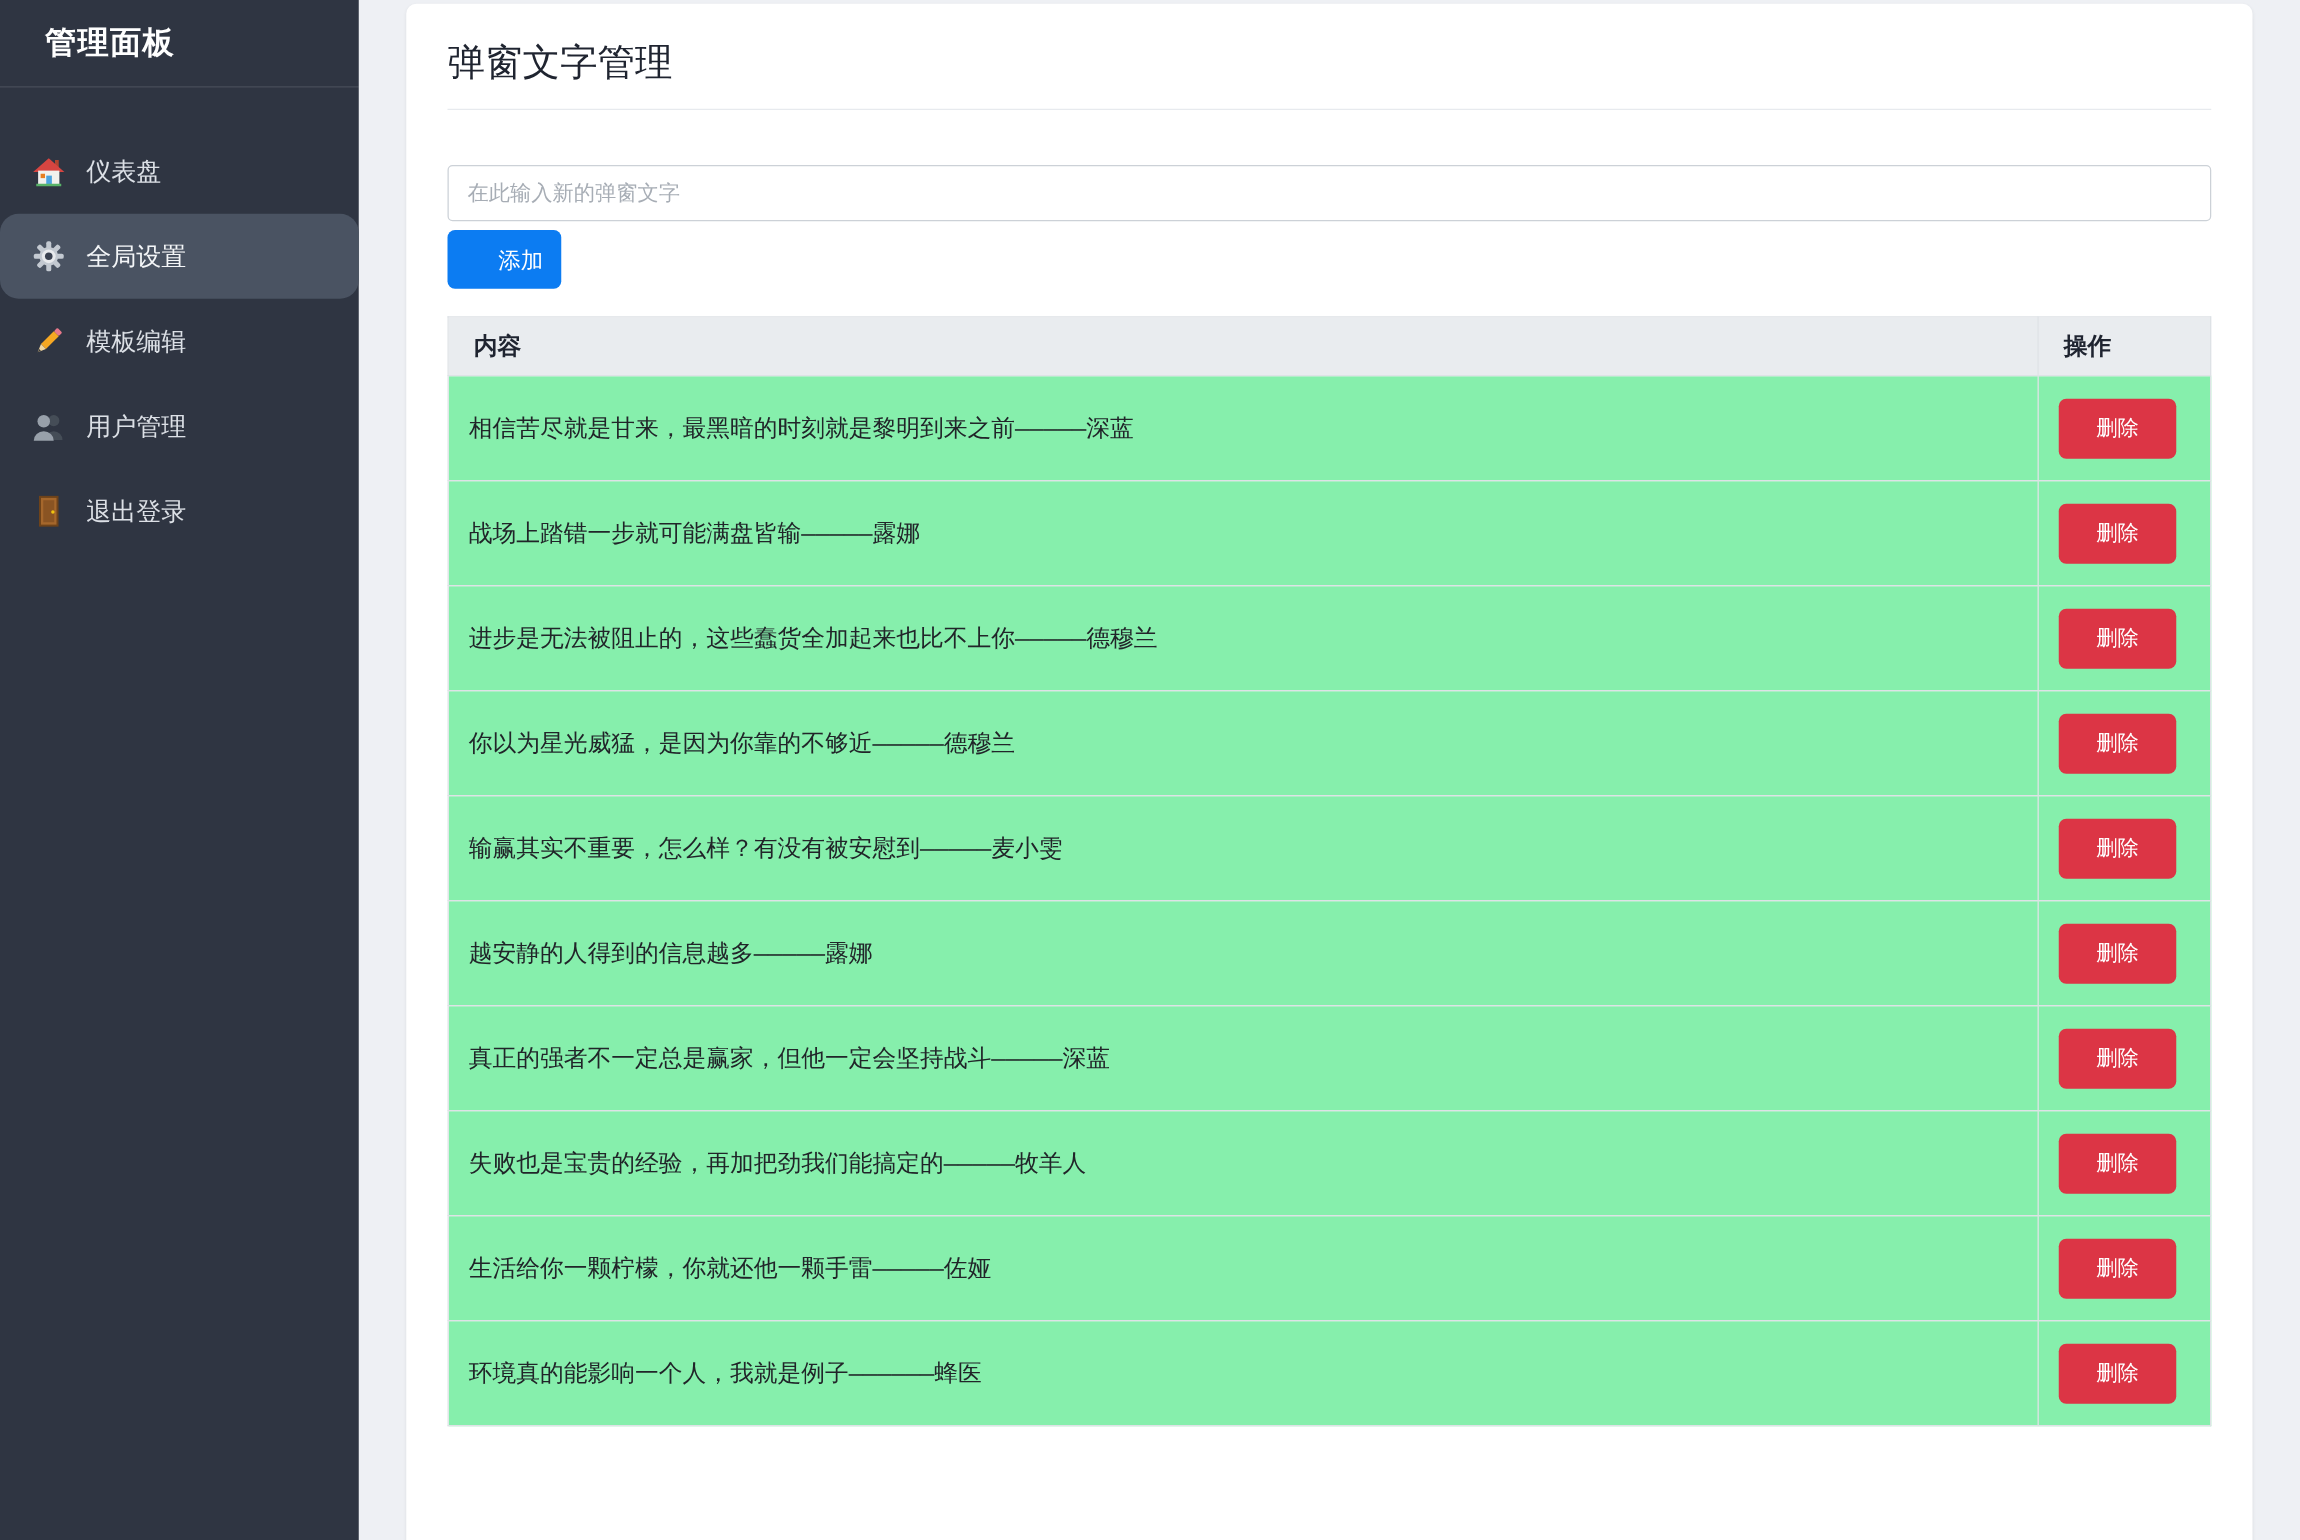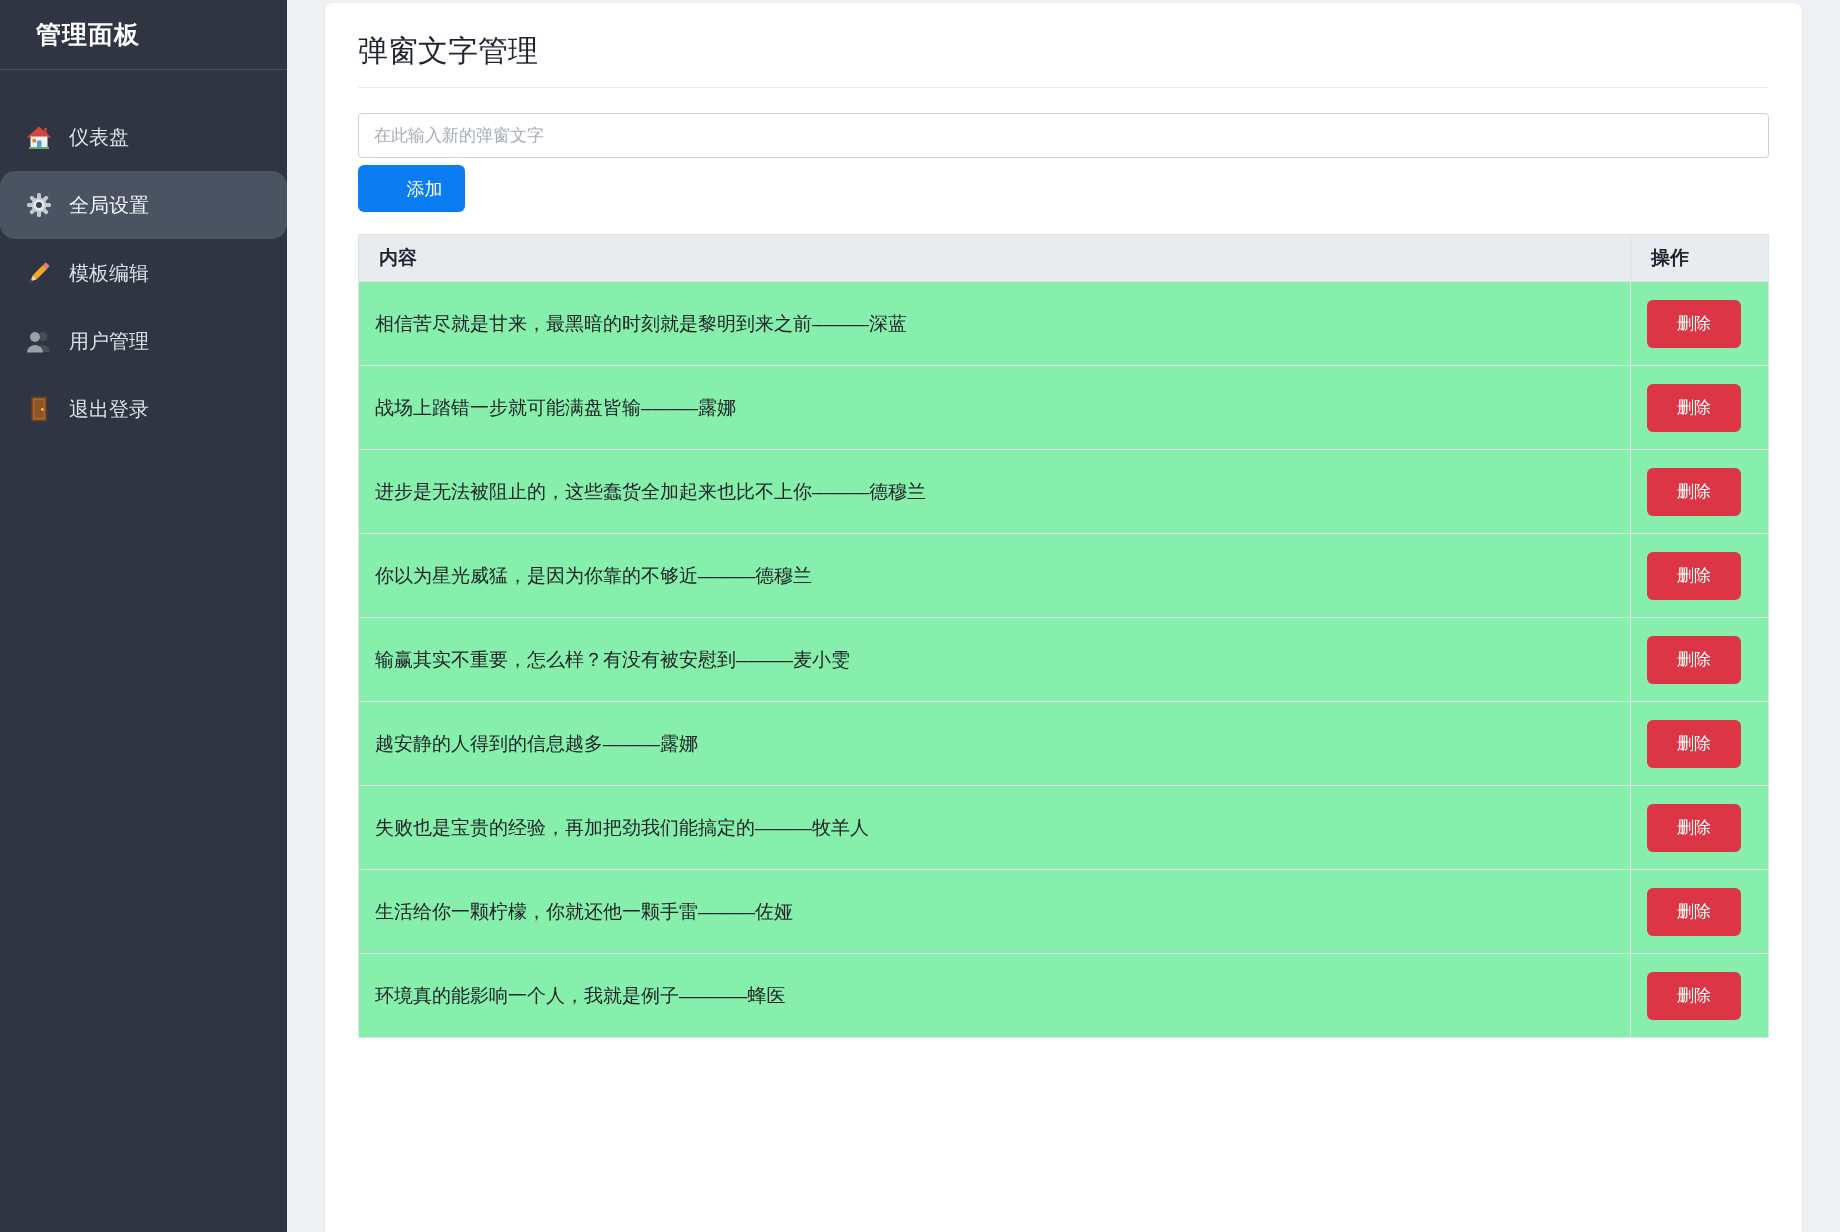--- a/index.html
+++ b/index.html
@@ -28,27 +28,27 @@
   .nav-icon{width:26px;height:26px;flex:0 0 26px;display:inline-block;}
   
   .main{flex:1;padding:3px 38px 0 38px;}
   .card{
     background:#fff;border-radius:8px;box-shadow:0 1px 3px rgba(0,0,0,.07);
     padding:32px 33px 60px 33px;height:1400px;
   }
   .page-title{font-size:30px;font-weight:normal;margin:0;line-height:32px;color:#1f2430;}
   .divider{border:none;border-top:1px solid #e7eaee;margin:20px 0 0 0;}
   .new-text-input{
-    display:block;width:100%;height:45px;margin-top:25px;padding:0 15px;
+    display:block;width:100%;height:45px;margin-top:44px;padding:0 15px;
     border:1px solid #ccd1d7;border-radius:4px;font-size:17px;color:#212529;outline:none;
     font-family:inherit;
   }
   .new-text-input::placeholder{color:#a7adb5;}
   .add-btn{
-    margin-top:7px;width:107px;height:47px;background:var(--primary);color:#fff;
+    margin-top:7px;width:91px;height:47px;background:var(--primary);color:#fff;
     border:none;border-radius:6px;font-size:18px;cursor:pointer;font-family:inherit;padding-left:32px;
   }
   
   table.quotes{width:100%;margin-top:22px;border-collapse:collapse;}
   .quotes th,.quotes td{border:1px solid var(--table-border);text-align:left;}
   .quotes th{
     background:var(--header-bg);height:47px;font-size:19px;font-weight:bold;
     padding:0 20px;color:#1f2430;
   }
   .quotes th.col-action{width:138px;}
@@ -191,20 +191,26 @@
     </td>
   </tr>
 
   <tr>
     <td>越安静的人得到的信息越多—————露娜</td>
     <td style="width:138px;">
       <button class="delete-btn">删除</button>
     </td>
   </tr>
 
+  <tr>
+    <td>真正的强者不一定总是赢家，但他一定会坚持战斗—————深蓝</td>
+    <td style="width:138px;">
+      <button class="delete-btn">删除</button>
+    </td>
+  </tr>
 
   <tr>
     <td>失败也是宝贵的经验，再加把劲我们能搞定的—————牧羊人</td>
     <td style="width:138px;">
       <button class="delete-btn">删除</button>
     </td>
   </tr>
 
   <tr>
     <td>生活给你一颗柠檬，你就还他一颗手雷—————佐娅</td>

